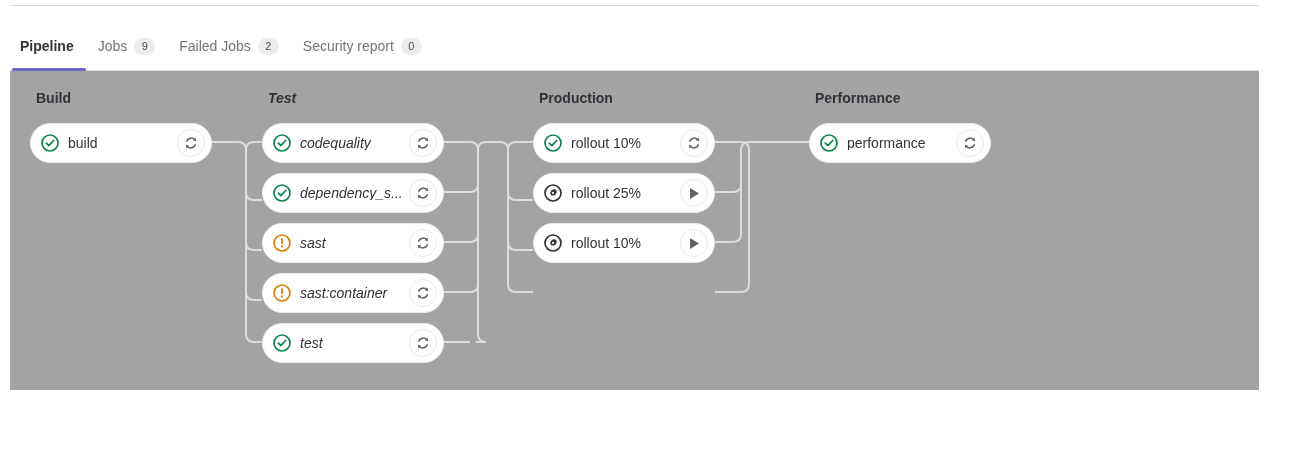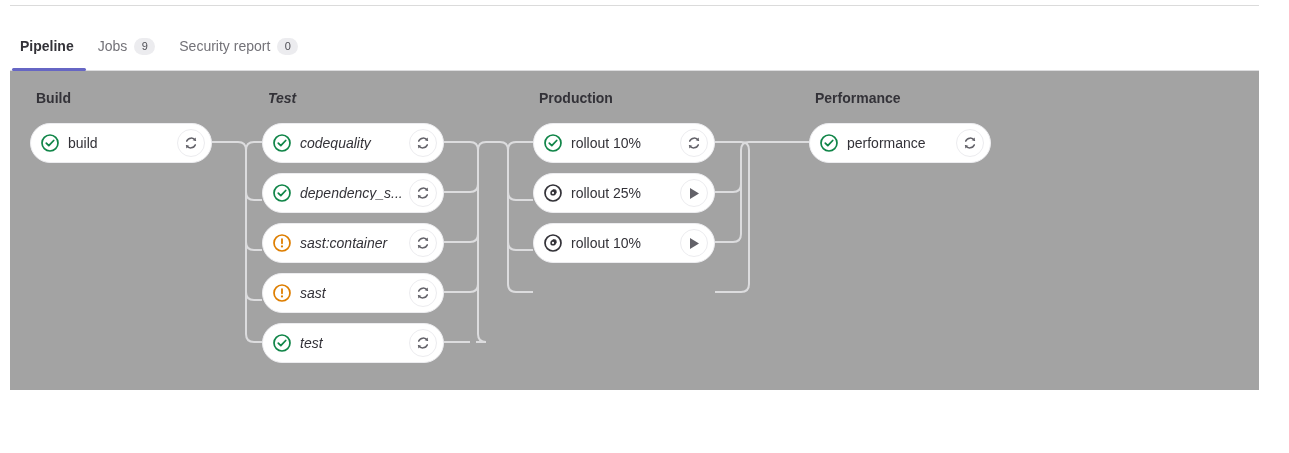--- a/index.html
+++ b/index.html
@@ -188,20 +188,24 @@
 
   <div class="tabbar" id="tabbar">
       <div class="tab active">
         <span class="tab-label">Pipeline</span>
       </div>
       <div class="tab">
         <span class="tab-label">Jobs</span>
         <span class="tab-badge">9</span>
       </div>
       <div class="tab">
+        <span class="tab-label">Failed Jobs</span>
+        <span class="tab-badge">2</span>
+      </div>
+      <div class="tab">
         <span class="tab-label">Security report</span>
         <span class="tab-badge">0</span>
       </div>
     </div>
 
   <div class="canvas">
 
     <svg class="links" viewBox="0 0 1249 319" fill="none" xmlns="http://www.w3.org/2000/svg">
       <g stroke="#dcdcde" stroke-width="2" fill="none">
 
@@ -288,39 +292,39 @@
                 </svg>
               </span>
             </button>
           </div>
           <div class="job">
             <svg class="job-status" viewBox="0 0 18 18" xmlns="http://www.w3.org/2000/svg">
               <circle cx="9" cy="9" r="8" fill="none" stroke="#de7e00" stroke-width="1.7"></circle>
               <rect x="8.1" y="4.2" width="1.8" height="6" rx="0.9" fill="#de7e00"></rect>
               <circle cx="9" cy="12.4" r="1.1" fill="#de7e00"></circle>
             </svg>
-            <span class="job-name">sast:container</span>
+            <span class="job-name">sast</span>
             <button class="job-action">
               <span>
                 <svg width="14" height="14" viewBox="0 0 14 14" xmlns="http://www.w3.org/2000/svg">
                   <path d="M11.4 4.3 A5 5 0 0 0 2.7 5.1" fill="none" stroke="#626168" stroke-width="1.5" stroke-linecap="round"></path>
                   <path d="M2.6 9.7 A5 5 0 0 0 11.3 8.9" fill="none" stroke="#626168" stroke-width="1.5" stroke-linecap="round"></path>
                   <path d="M11.9 1.6 L11.6 4.8 L8.6 4.2 Z" fill="#626168"></path>
                   <path d="M2.1 12.4 L2.4 9.2 L5.4 9.8 Z" fill="#626168"></path>
                 </svg>
               </span>
             </button>
           </div>
           <div class="job">
             <svg class="job-status" viewBox="0 0 18 18" xmlns="http://www.w3.org/2000/svg">
               <circle cx="9" cy="9" r="8" fill="none" stroke="#de7e00" stroke-width="1.7"></circle>
               <rect x="8.1" y="4.2" width="1.8" height="6" rx="0.9" fill="#de7e00"></rect>
               <circle cx="9" cy="12.4" r="1.1" fill="#de7e00"></circle>
             </svg>
-            <span class="job-name">sast</span>
+            <span class="job-name">sast:container</span>
             <button class="job-action">
               <span>
                 <svg width="14" height="14" viewBox="0 0 14 14" xmlns="http://www.w3.org/2000/svg">
                   <path d="M11.4 4.3 A5 5 0 0 0 2.7 5.1" fill="none" stroke="#626168" stroke-width="1.5" stroke-linecap="round"></path>
                   <path d="M2.6 9.7 A5 5 0 0 0 11.3 8.9" fill="none" stroke="#626168" stroke-width="1.5" stroke-linecap="round"></path>
                   <path d="M11.9 1.6 L11.6 4.8 L8.6 4.2 Z" fill="#626168"></path>
                   <path d="M2.1 12.4 L2.4 9.2 L5.4 9.8 Z" fill="#626168"></path>
                 </svg>
               </span>
             </button>

